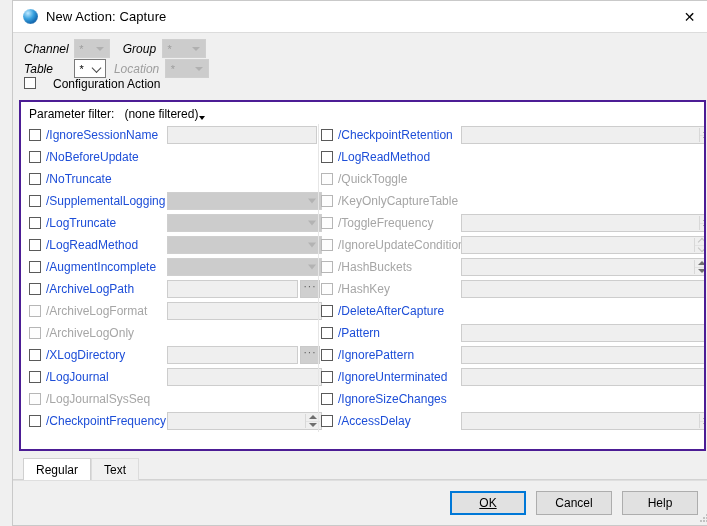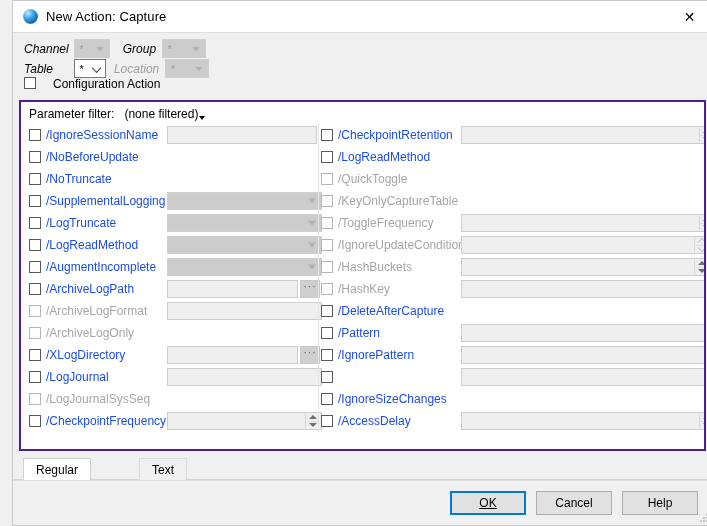--- a/index.html
+++ b/index.html
@@ -119,21 +119,21 @@
     height:23px;min-height:23px;position:relative;padding-left:10px;display:flex;align-items:flex-end;
     background:#f0f0f0;
   }
   .tabbar:after{content:"";position:absolute;left:0;right:0;bottom:0;height:1px;background:#d3d3d3;}
   .tab{
     height:22px;box-sizing:border-box;padding:0 12px;display:flex;align-items:center;
     font-size:12px;color:#000;background:#efefef;border:1px solid #d0d0d0;border-bottom:none;
     position:relative;z-index:2;
   }
   .tab.active{background:#ffffff;border-color:#d0d0d0;}
-  .tab:not(.active){background:#f0f0f0;border-color:#dcdcdc;margin-left:48px;}
+  .tab:not(.active){background:#f0f0f0;border-color:#dcdcdc;}
   
   .btnbar{
     height:44px;min-height:44px;background:#f0f0f0;border-top:1px solid #dfdfdf;
     display:flex;align-items:center;justify-content:flex-end;padding-right:14px;gap:10px;
     position:relative;
   }
   .btn{
     width:76px;height:24px;box-sizing:border-box;background:#e1e1e1;border:1px solid #adadad;
     display:flex;align-items:center;justify-content:center;font-size:12px;color:#000;
   }
@@ -402,20 +402,21 @@
           </div>
           <div class="prow">
             <span class="chk"></span>
             <span class="plabel">/IgnorePattern</span>
             <div class="fieldzone" style="left: 140px; top: 2px;">
               <div class="txt" style="width: 250px;"></div>
             </div>
           </div>
           <div class="prow">
             <span class="chk"></span>
+            <span class="plabel">/IgnoreUnterminated</span>
             <div class="fieldzone" style="left: 140px; top: 2px;">
               <div class="txt" style="width: 250px;"></div>
             </div>
           </div>
           <div class="prow">
             <span class="chk"></span>
             <span class="plabel">/IgnoreSizeChanges</span>
           </div>
           <div class="prow">
             <span class="chk"></span>

